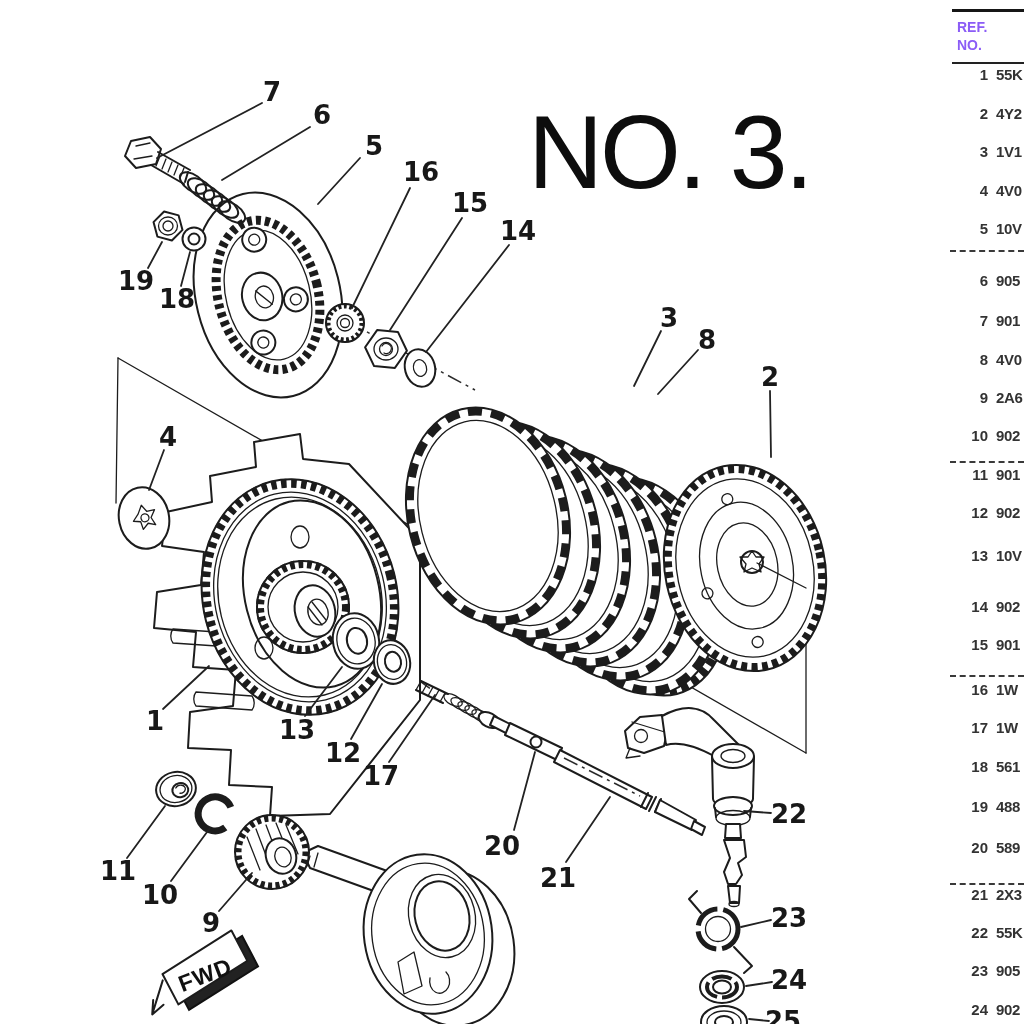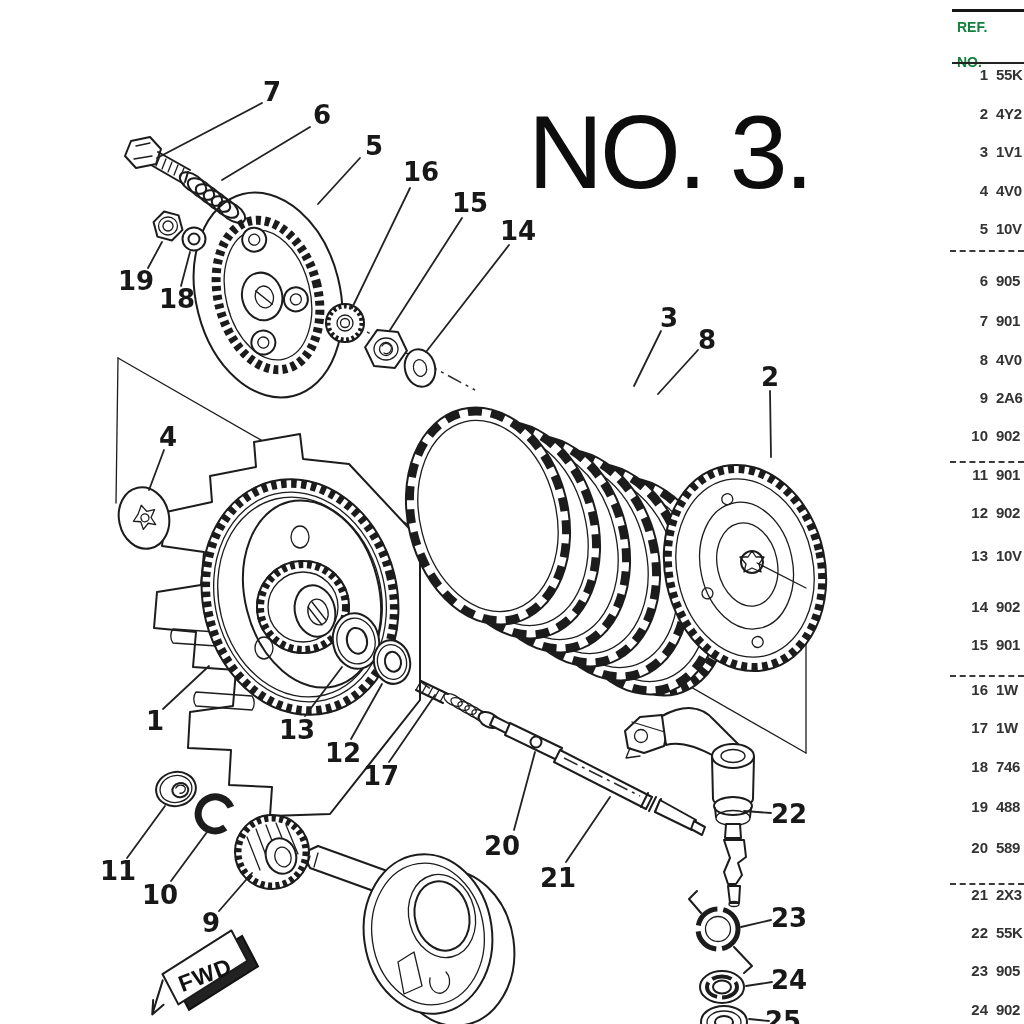--- a/index.html
+++ b/index.html
@@ -13,21 +13,21 @@
   .s2{fill:none;stroke:#1c1c1c;stroke-width:2;stroke-linecap:round;stroke-linejoin:round;}
   .wf{fill:#ffffff;stroke:#1c1c1c;stroke-width:2;stroke-linejoin:round;}
   .th{fill:none;stroke:#1c1c1c;}
   .dd{fill:none;stroke:#2b2b2b;stroke-width:1.5;stroke-dasharray:15 5 3 5;}
   .ldr{stroke:#222;stroke-width:1.8;stroke-linecap:round;}
   
   #table-panel{position:absolute;left:950px;top:0;width:74px;height:1024px;overflow:hidden;
       color:#2a2a2a;font-family:"Liberation Sans",sans-serif;}
   .rule-top{position:absolute;left:2px;top:9px;width:72px;height:0;border-top:3px solid #161616;}
   .rule-head{position:absolute;left:2px;top:62px;width:72px;height:0;border-top:2px solid #222;}
-  .thead{position:absolute;left:7px;font:700 14px/18px "Liberation Sans",sans-serif;color:#15803d;}
+  .thead{position:absolute;left:7px;font:700 14px/18px "Liberation Sans",sans-serif;color:#8b5cf6;}
   .prow{position:absolute;left:0;height:20px;line-height:20px;white-space:nowrap;
         font:700 15px/20px "Liberation Sans",sans-serif;color:#333;}
   .prow .ref{position:absolute;left:0;width:38px;text-align:right;display:inline-block;}
   .prow .part{position:absolute;left:46px;display:inline-block;letter-spacing:-0.3px;}
   .dashrow{position:absolute;left:0px;width:74px;height:0;border-top:2px dashed #3a3a3a;}
 </style>
 </head>
 <body>
 
 <div id="page">
@@ -358,21 +358,21 @@
     <path class="wf" d="M30,18 L110,2 L114,36 L34,52 Z" stroke-width="2.5"></path>
     <path class="s2" d="M28,24 L6,52 M6,52 L20,47 M6,52 L12,39"></path>
     <text class="fwdtxt" x="42" y="42">FWD</text>
   </g>
 </svg>
 
 
 <div id="table-panel">
   <div class="rule-top"></div>
   <div class="thead" style="top:18px;">REF.</div>
-  <div class="thead" style="top:53px;">NO.</div>
+  <div class="thead" style="top:36px;">NO.</div>
   <div class="rule-head"></div>
   <div id="rows">
         <div class="prow" style="top: 65px;">
           <span class="ref">1</span>
           <span class="part">55K</span>
         </div>
         <div class="prow" style="top: 104px;">
           <span class="ref">2</span>
           <span class="part">4Y2</span>
         </div>
@@ -431,21 +431,21 @@
         <div class="prow" style="top: 680px;">
           <span class="ref">16</span>
           <span class="part">1W</span>
         </div>
         <div class="prow" style="top: 718px;">
           <span class="ref">17</span>
           <span class="part">1W</span>
         </div>
         <div class="prow" style="top: 757px;">
           <span class="ref">18</span>
-          <span class="part">746</span>
+          <span class="part">561</span>
         </div>
         <div class="prow" style="top: 797px;">
           <span class="ref">19</span>
           <span class="part">488</span>
         </div>
         <div class="prow" style="top: 838px;">
           <span class="ref">20</span>
           <span class="part">589</span>
         </div>
         <div class="prow" style="top: 885px;">

